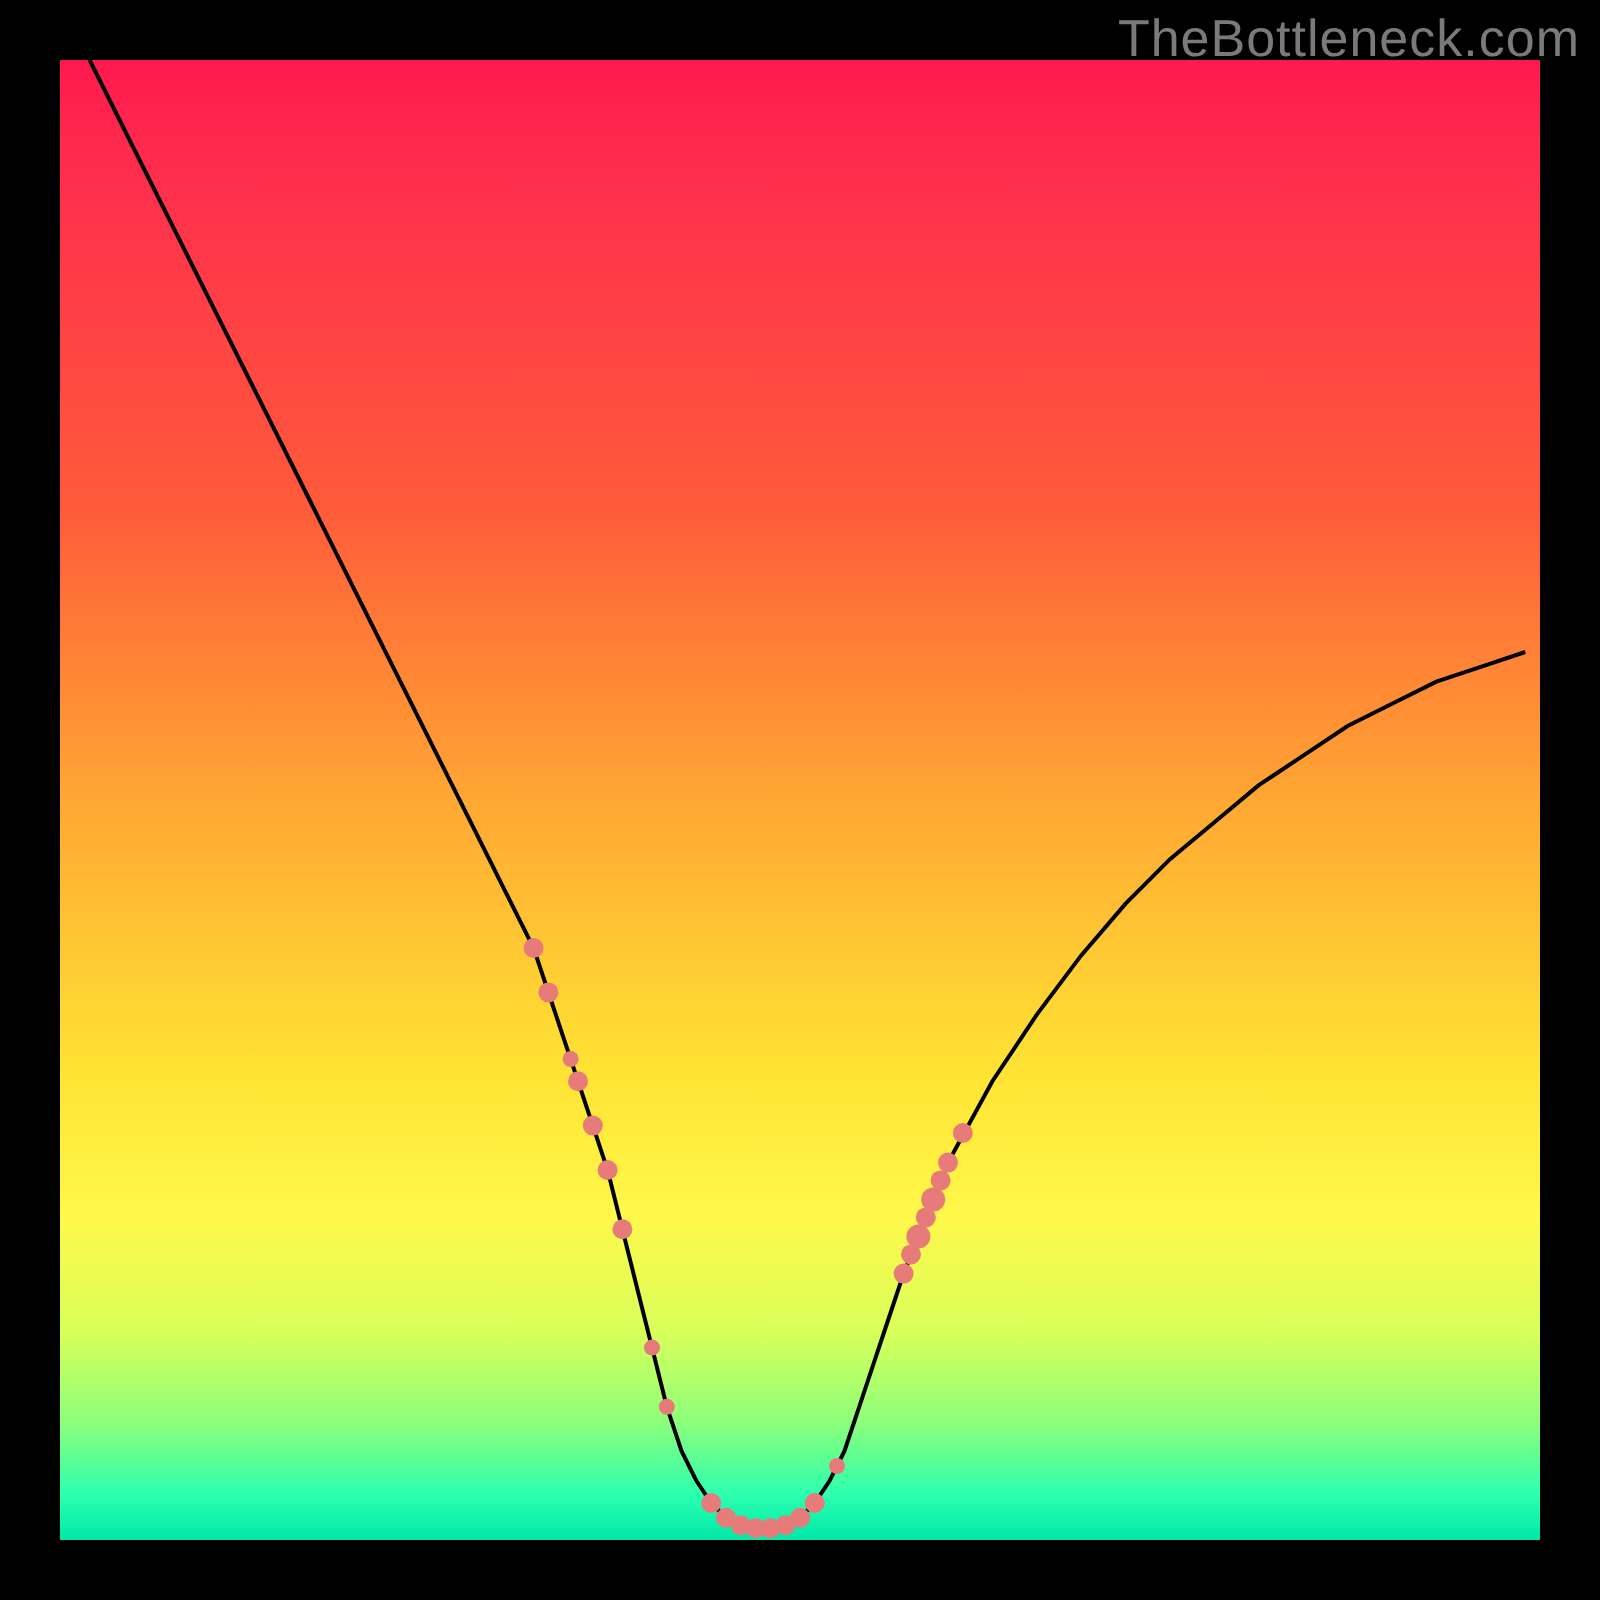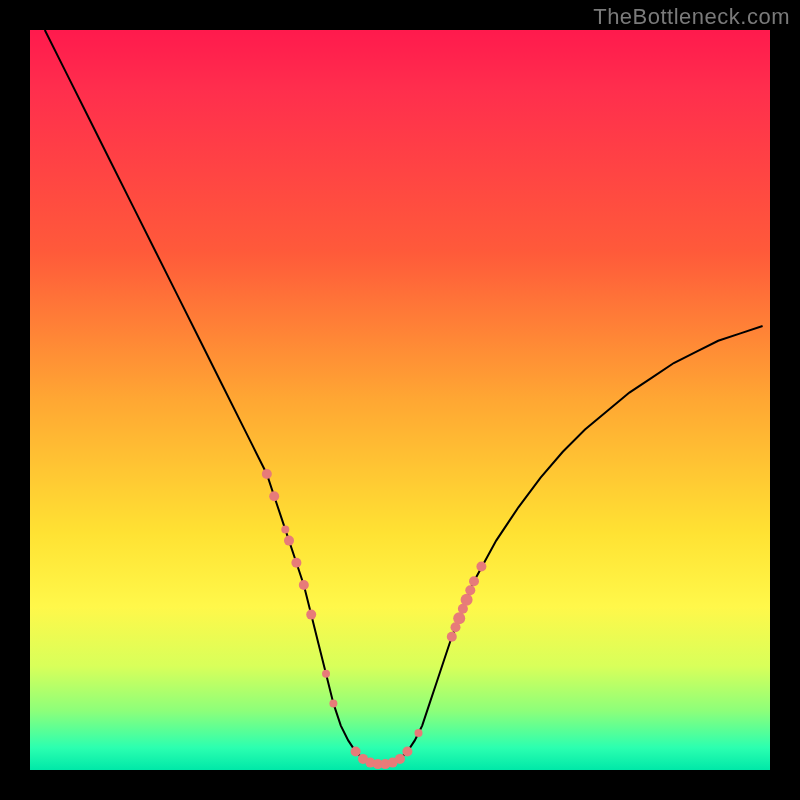--- a/index.html
+++ b/index.html
@@ -38,21 +38,21 @@
       #8dff7a 92%,
       #2bffb0 97%,
       #00e8a8 100%
     );
   }
   .watermark {
     position: absolute;
     top: 4px;
     right: 10px;
     color: #7a7a7a;
-    font-size: 22px;
+    font-size: 26px;
     font-weight: 500;
     letter-spacing: 0.5px;
   }
   svg.curve {
     position: absolute;
     top: 0;
     left: 0;
     width: 740px;
     height: 740px;
     overflow: visible;

